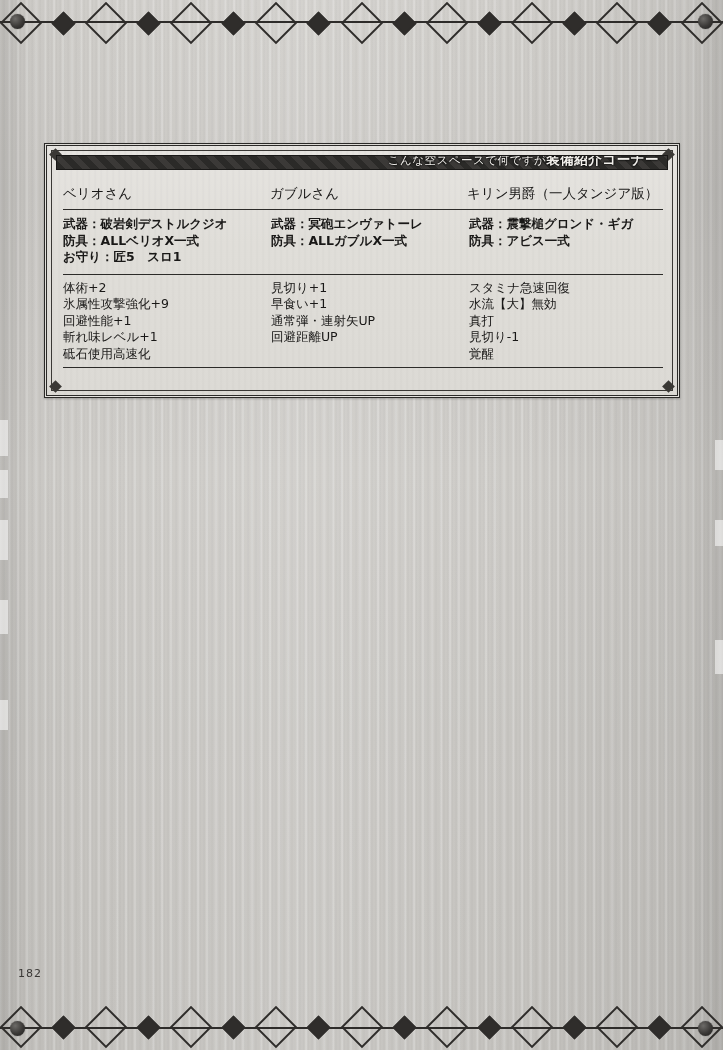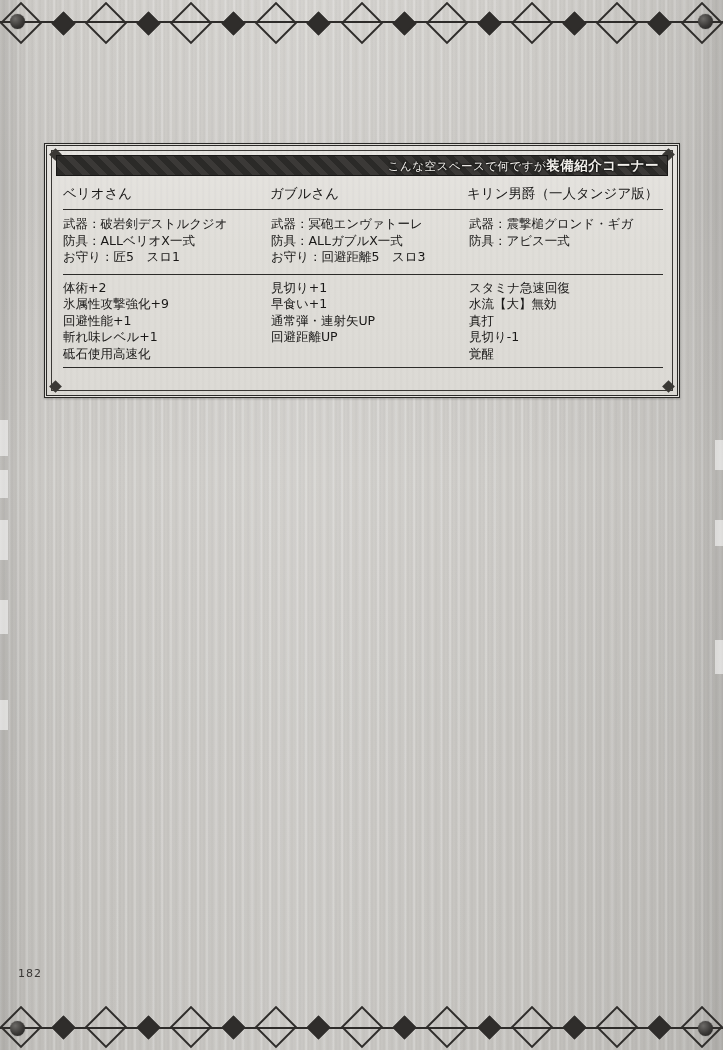--- a/index.html
+++ b/index.html
@@ -139,29 +139,29 @@
   .nail.n2 { right: 4px; top: 4px; }
   .nail.n3 { left: 4px;  bottom: 4px; }
   .nail.n4 { right: 4px; bottom: 4px; }
 
   
   #header-bar {
     position: absolute;
     left: 9px;
     top: 9px;
     right: 9px;
-    height: 21px;
+    height: 15px;
     background:
       repeating-linear-gradient(45deg,
         #2b2a28 0px, #2b2a28 6px, #3b3937 6px, #3b3937 12px);
     border: 1px solid #191817;
     box-sizing: border-box;
     overflow: hidden;
     display: flex;
-    align-items: center;
+    align-items: flex-end;
     justify-content: flex-end;
     padding-right: 8px;
     padding-left: 46px;
   }
   #header-bar .htxt {
     color: #f2f0ec;
     font-size: 11.5px;
     letter-spacing: 0.5px;
     white-space: nowrap;
     text-shadow: 0 0 2px #000, 0 0 2px #000;
@@ -205,20 +205,21 @@
     height: 0;
     border-top: 1px solid #2c2b29;
     margin: 4px 0 0 0;
   }
 
   .gear-line {
     font-size: 12.5px;
     color: #191817;
     line-height: 16.5px;
     white-space: nowrap;
+    font-weight: bold;
   }
   .skill-line {
     font-size: 12.5px;
     color: #191817;
     line-height: 16.5px;
     white-space: nowrap;
   }
 
   .gear-block { margin-top: 6px; }
   .skill-block { margin-top: 5px; }
@@ -328,21 +329,20 @@
 
     <div class="block gear-block">
       <div class="col c1">
         <div class="gear-line">武器：破岩剣デストルクジオ</div>
         <div class="gear-line">防具：ALLベリオX一式</div>
         <div class="gear-line">お守り：匠5　スロ1</div>
       </div>
       <div class="col c2">
         <div class="gear-line">武器：冥砲エンヴァトーレ</div>
         <div class="gear-line">防具：ALLガブルX一式</div>
-        <div class="gear-line">お守り：回避距離5　スロ3</div>
       </div>
       <div class="col c3">
         <div class="gear-line">武器：震撃槌グロンド・ギガ</div>
         <div class="gear-line">防具：アビス一式</div>
       </div>
     </div>
 
     <div class="hline" style="margin-top:8px;"></div>
 
     <div class="block skill-block">

